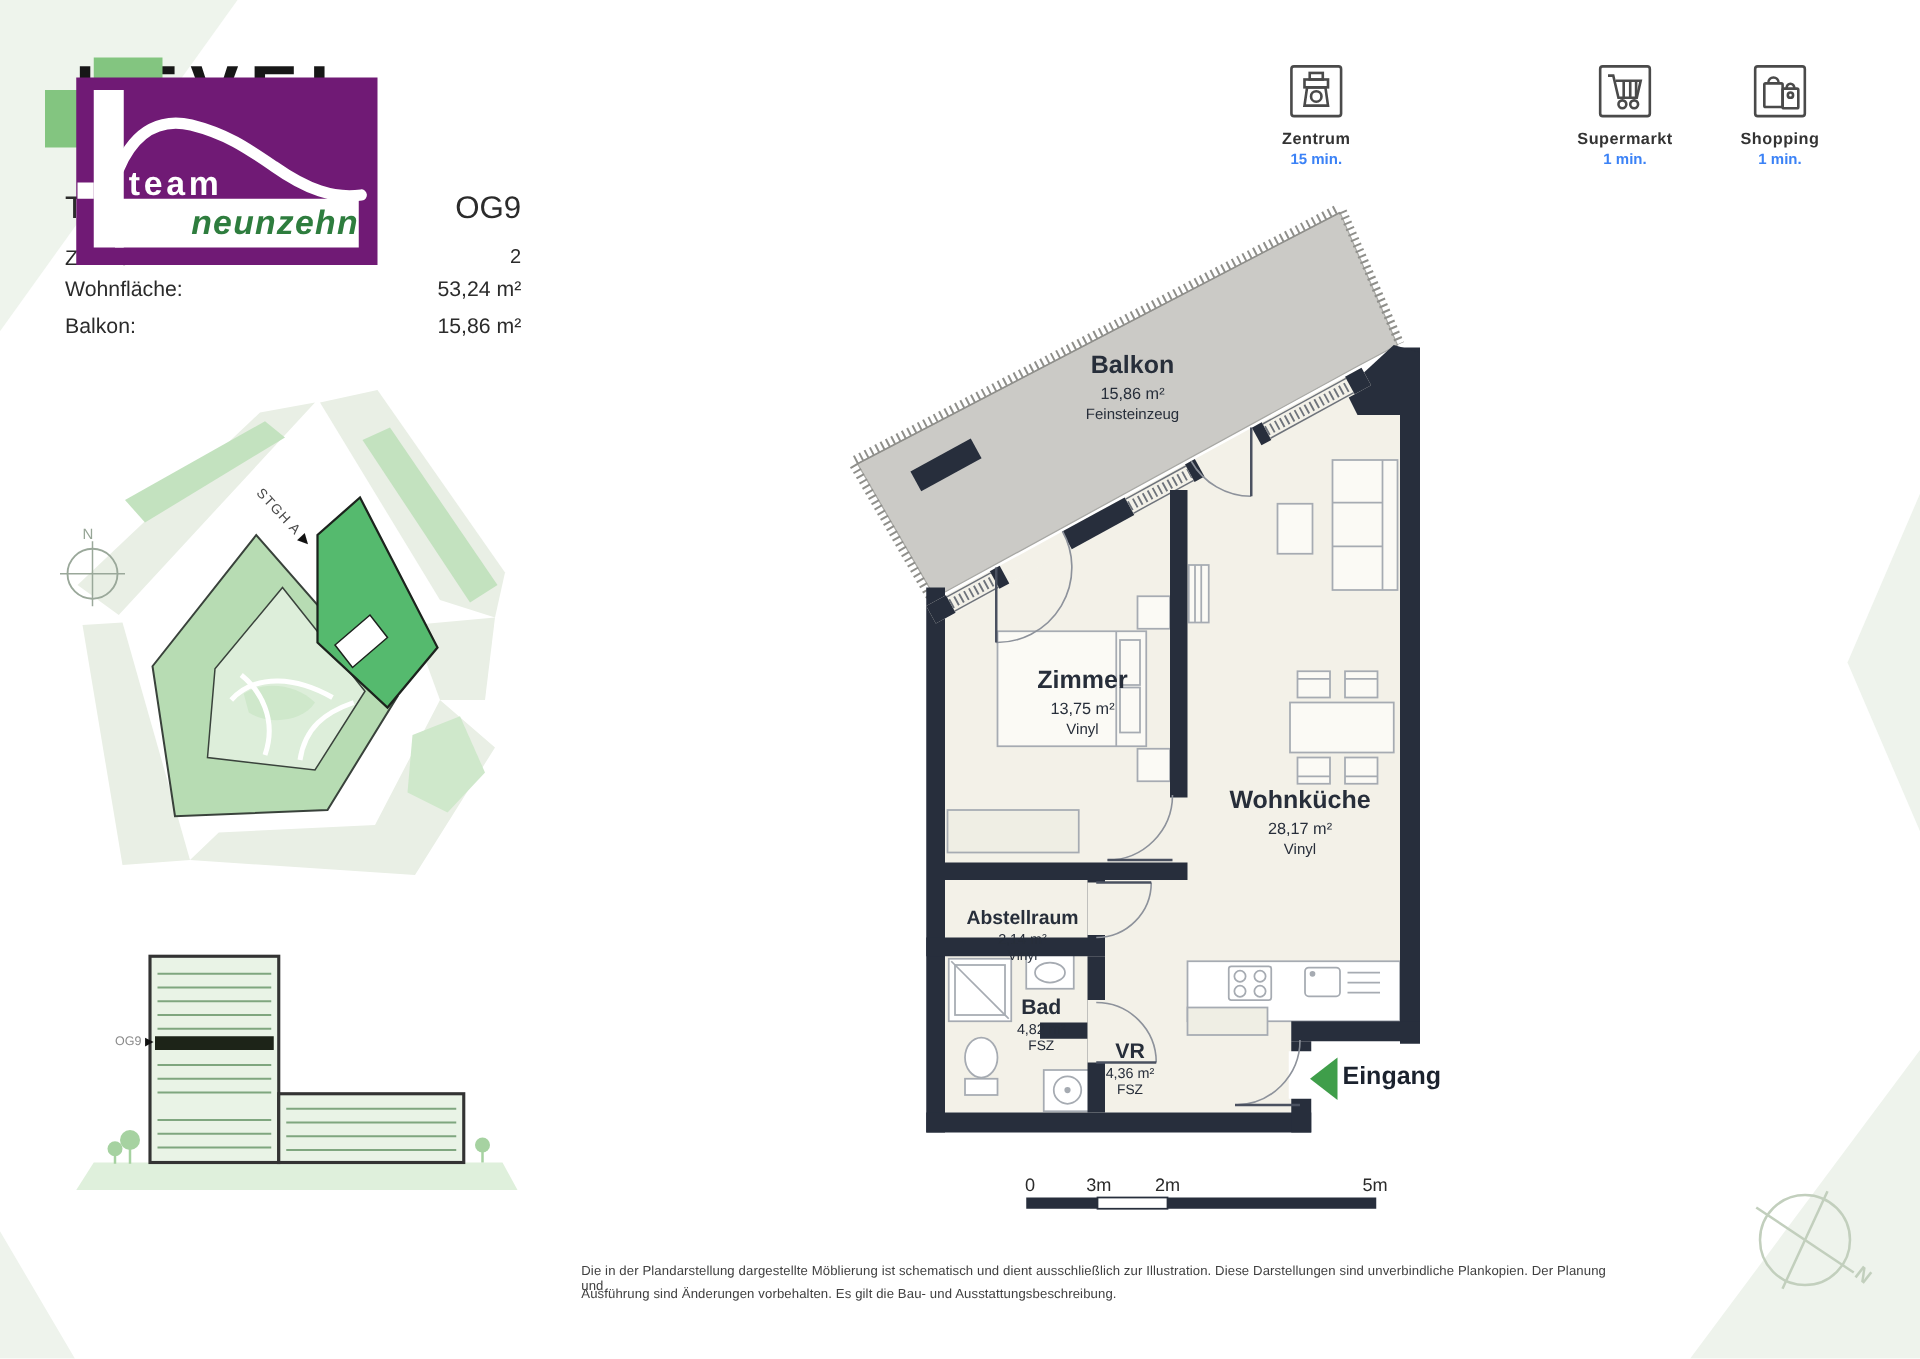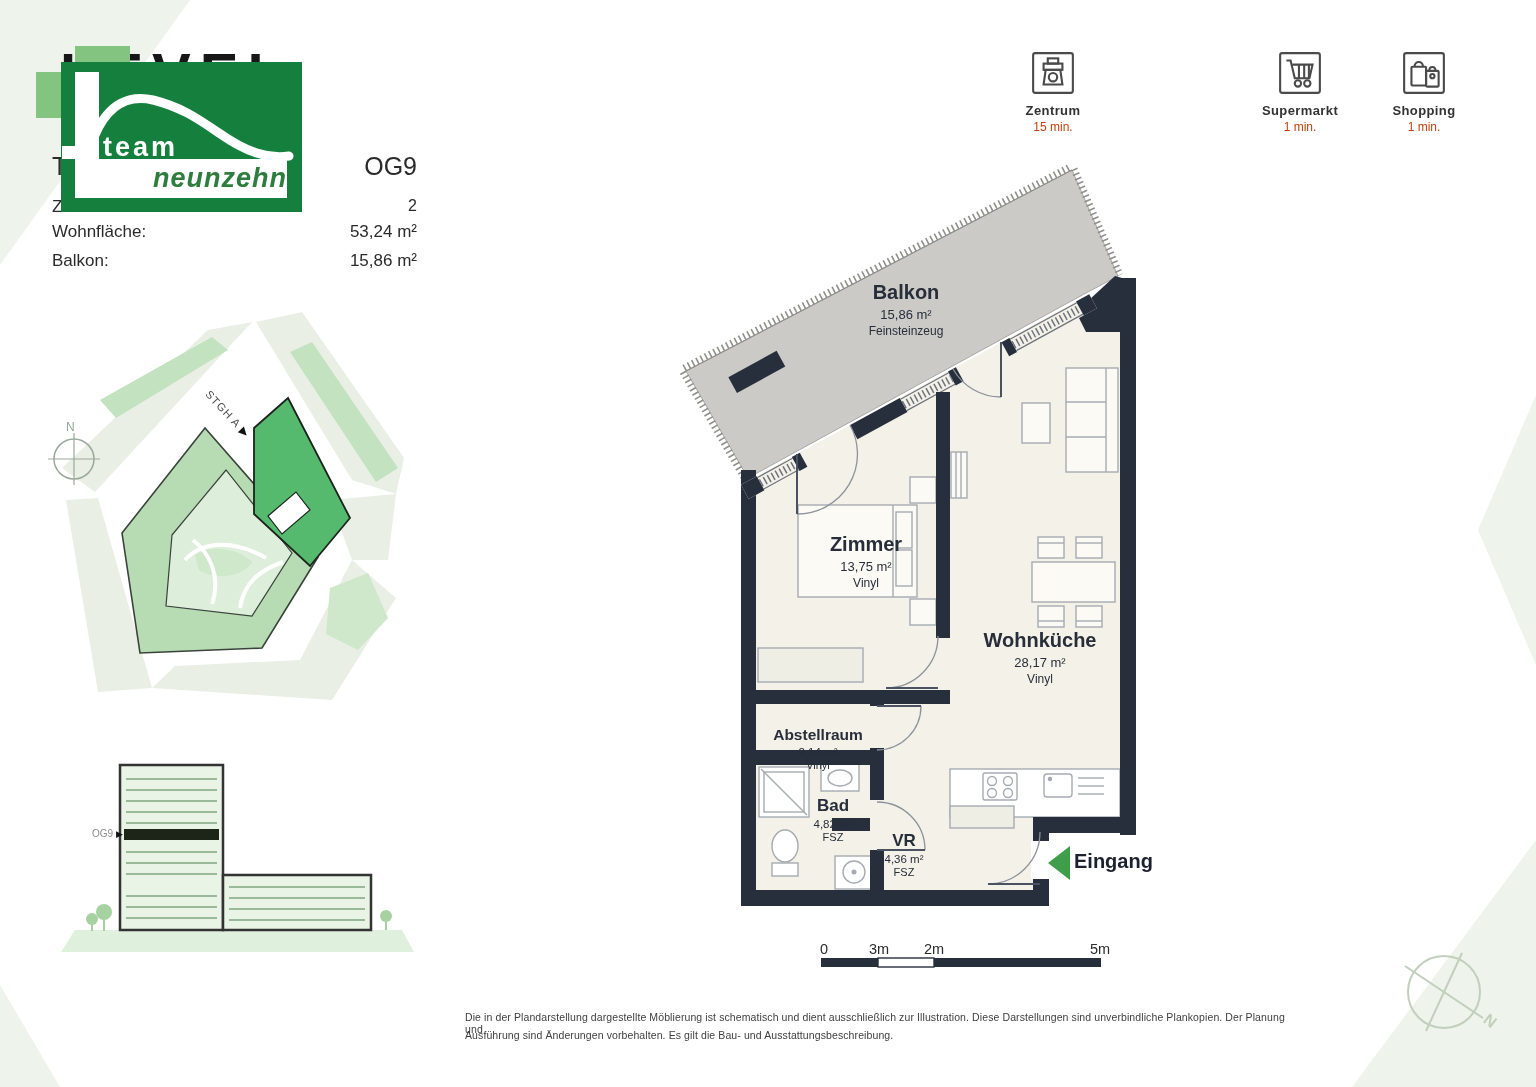--- a/index.html
+++ b/index.html
@@ -2,32 +2,32 @@
 <html><head>
 <meta charset="utf-8">
 <style>
   html,body{margin:0;padding:0;background:#fff;}
   #page{position:relative;width:1536px;height:1087px;background:#ffffff;overflow:hidden;
         font-family:"Liberation Sans", sans-serif;color:#222;}
   .abs{position:absolute;}
   svg{display:block;}
   
   #level-title{left:60px;top:40px;font-size:58px;font-weight:800;letter-spacing:9px;color:#171717;z-index:1;}
-  #logo-box{left:61px;top:62px;width:241px;height:150px;background:#15803d;z-index:3;}
+  #logo-box{left:61px;top:62px;width:241px;height:150px;background:#701a75;z-index:3;}
   #logo-team{left:42px;top:70px;font-size:27px;font-weight:700;letter-spacing:3px;color:#ffffff;z-index:2;}
   #logo-nz-box{left:31px;top:97px;width:195px;height:39px;background:#ffffff;z-index:2;}
   #logo-nz-box span{display:block;text-align:right;line-height:39px;font-size:27px;font-weight:700;
        letter-spacing:1px;color:#2e7d3e;font-style:italic;}
   .row-label{left:52px;color:#2b2b2b;z-index:2;}
   .row-value{left:250px;width:167px;text-align:right;color:#2b2b2b;z-index:2;}
   .fs-big{font-size:25px;} .fs-med{font-size:17px;} .fs-sm{font-size:16px;}
   
   .amenity{top:50px;width:120px;display:flex;flex-direction:column;align-items:center;z-index:2;}
   .amenity .a-name{margin-top:7px;font-size:13px;font-weight:700;letter-spacing:.4px;color:#333;}
-  .amenity .a-time{margin-top:2px;font-size:12px;color:#c2410c;}
+  .amenity .a-time{margin-top:2px;font-size:12px;color:#3b82f6;font-weight:bold;}
   
   #stgh-label{left:212px;top:388px;font-size:11px;color:#4a4a4a;letter-spacing:1px;
       transform:rotate(47deg);transform-origin:left top;z-index:2;white-space:nowrap;}
   #stgh-label .tri{color:#111;}
   #site-compass-n{left:66px;top:420px;font-size:12px;color:#96a596;z-index:2;}
   #elev-label{left:92px;top:828px;font-size:10px;color:#8a8a8a;z-index:2;}
   #elev-label .tri{color:#111;font-size:9px;}
   
   .room-label{text-align:center;transform:translateX(-50%);color:#272e3a;z-index:2;white-space:nowrap;}
   .rl-name{font-weight:700;}

